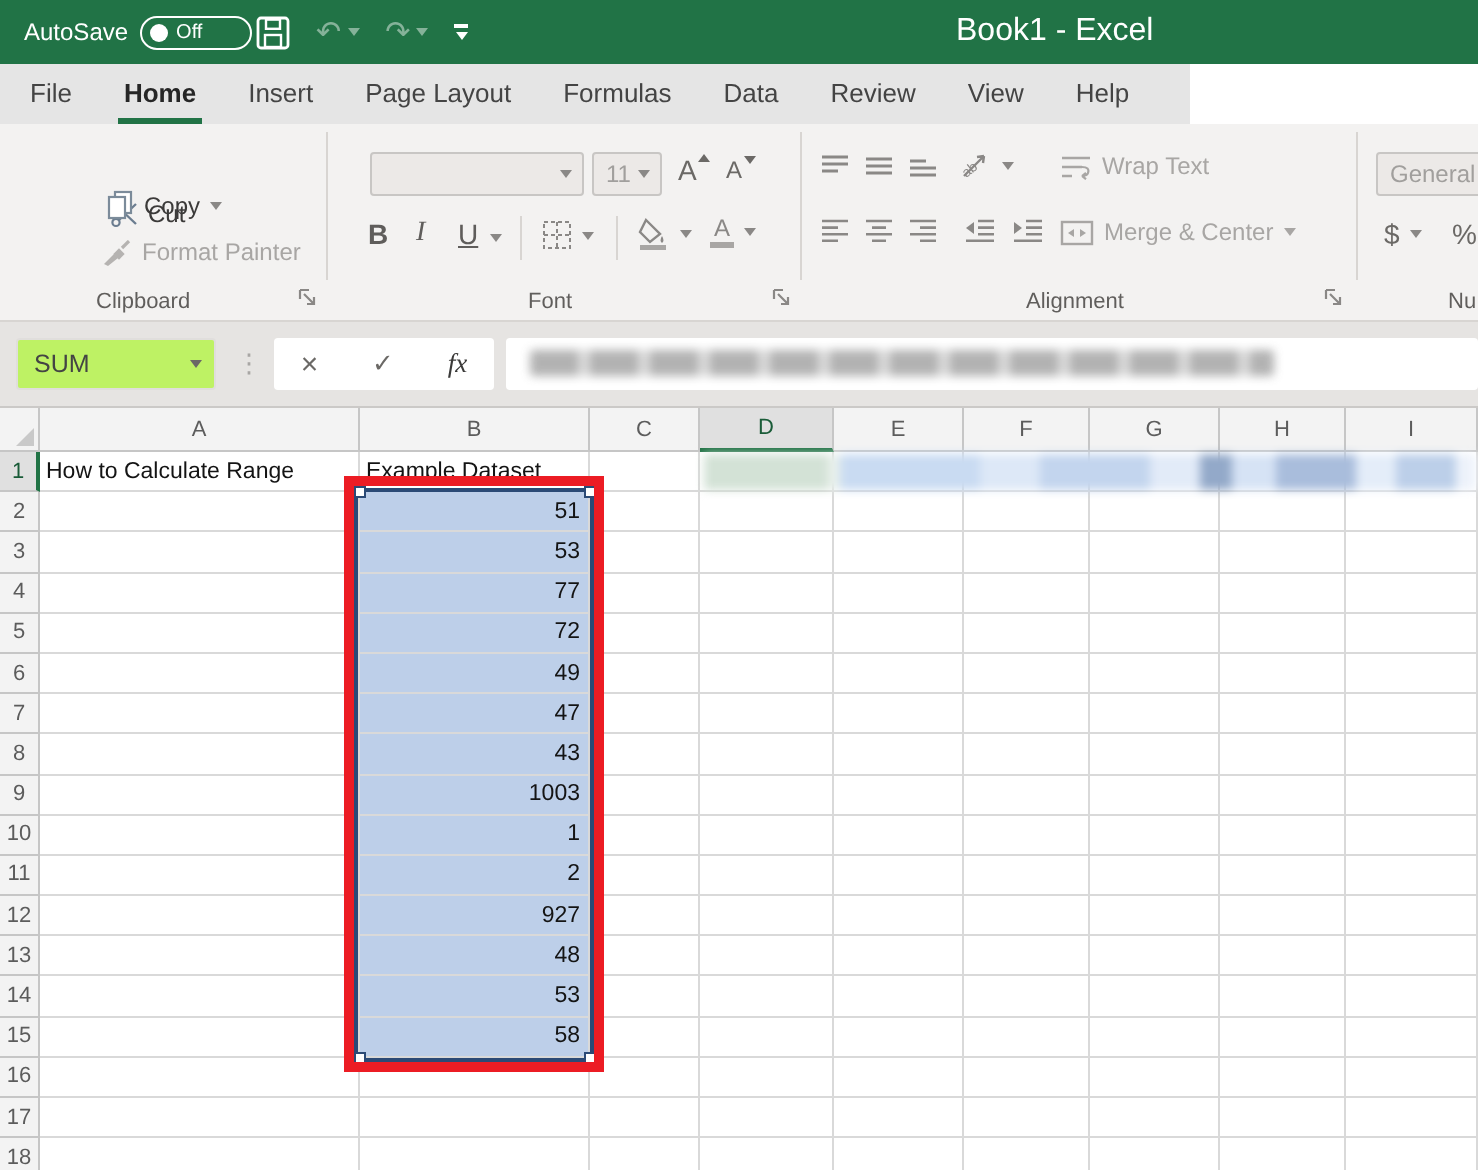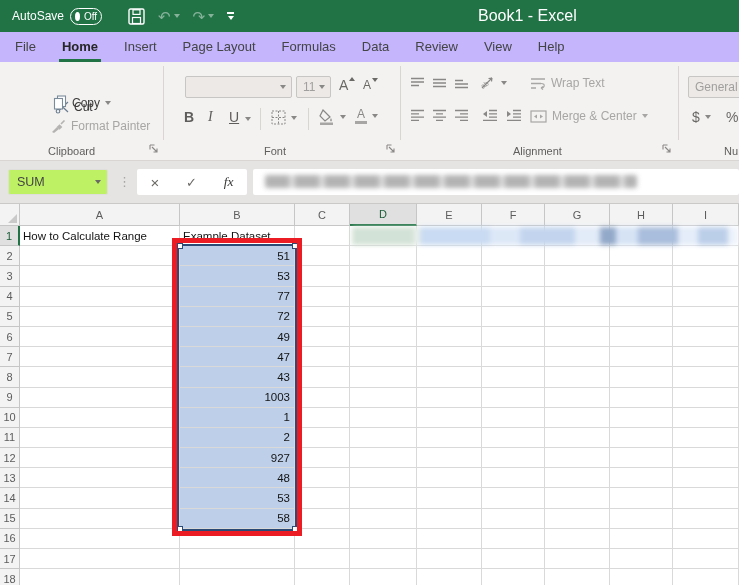--- a/index.html
+++ b/index.html
@@ -5,33 +5,33 @@
   * { margin:0; padding:0; box-sizing:border-box; }
   html,body { background:#fff; }
   .app {
     position:relative; width:739px; height:585px; overflow:hidden;
     font-family:"Liberation Sans","DejaVu Sans",sans-serif; background:#fff;
     -webkit-font-smoothing:antialiased;
   }
   
   .titlebar { position:absolute; left:0; top:0; width:739px; height:32px; background:#217346; color:#fff; }
   .autosave { position:absolute; left:12px; top:0; height:32px; display:flex; align-items:center; gap:6px; font-size:12px; }
-  .pill { width:32px; height:17px; border:1.6px solid #fff; border-radius:9px; display:flex; align-items:center; padding:0 4px; gap:4px; }
+  .pill { width:56px; height:17px; border:1.6px solid #fff; border-radius:9px; display:flex; align-items:center; padding:0 4px; gap:4px; }
   .pill .dot { width:9px; height:9px; border-radius:50%; background:#fff; }
   .pill .off { font-size:10px; color:#fff; }
   .qat { position:absolute; left:128px; top:0; height:32px; display:flex; align-items:center; gap:13px; }
   .qat .muted { color:rgba(255,255,255,.45); }
   .glyph-undo,.glyph-redo { font-size:15px; line-height:1; }
   .chev { display:inline-block; width:0; height:0; border-left:3.5px solid transparent; border-right:3.5px solid transparent; border-top:4px solid currentColor; }
   .qat-group { display:flex; align-items:center; gap:3px; }
   .qat-custom { display:flex; flex-direction:column; align-items:center; gap:2px; color:#fff; }
   .qat-custom .bar { width:7px; height:1.5px; background:#fff; }
   .wintitle { position:absolute; left:478px; top:0; height:32px; display:flex; align-items:center; font-size:16px; color:#fff; }
   
-  .tabrow { position:absolute; left:0; top:32px; width:739px; height:30px; background:#c4b5fd; display:flex; padding-left:2px; }
+  .tabrow { position:absolute; left:0; top:32px; width:595px; height:30px; background:#e5e5e5; display:flex; padding-left:2px; }
   .tab { position:relative; padding:0 13px; line-height:30px; font-size:13px; color:#444; cursor:default; }
   .tab.active { font-weight:bold; color:#262626; }
   .tab.active::after { content:""; position:absolute; left:10px; right:10px; bottom:0; height:3px; background:#217346; }
   
   .ribbon { position:absolute; left:0; top:62px; width:739px; height:99px; background:#f3f2f1; border-bottom:1px solid #d8d5d2; font-size:12px; color:#3b3a39; }
   .vdiv { position:absolute; top:4px; height:74px; width:1px; background:#d8d5d2; }
   .grouplabel { position:absolute; bottom:3px; font-size:11px; color:#605e5c; }
   .launcher { position:absolute; bottom:6px; width:10px; height:10px; }
   .rbtn { position:absolute; display:flex; align-items:center; gap:5px; white-space:nowrap; }
   .disabled { color:#a8a6a4; }

